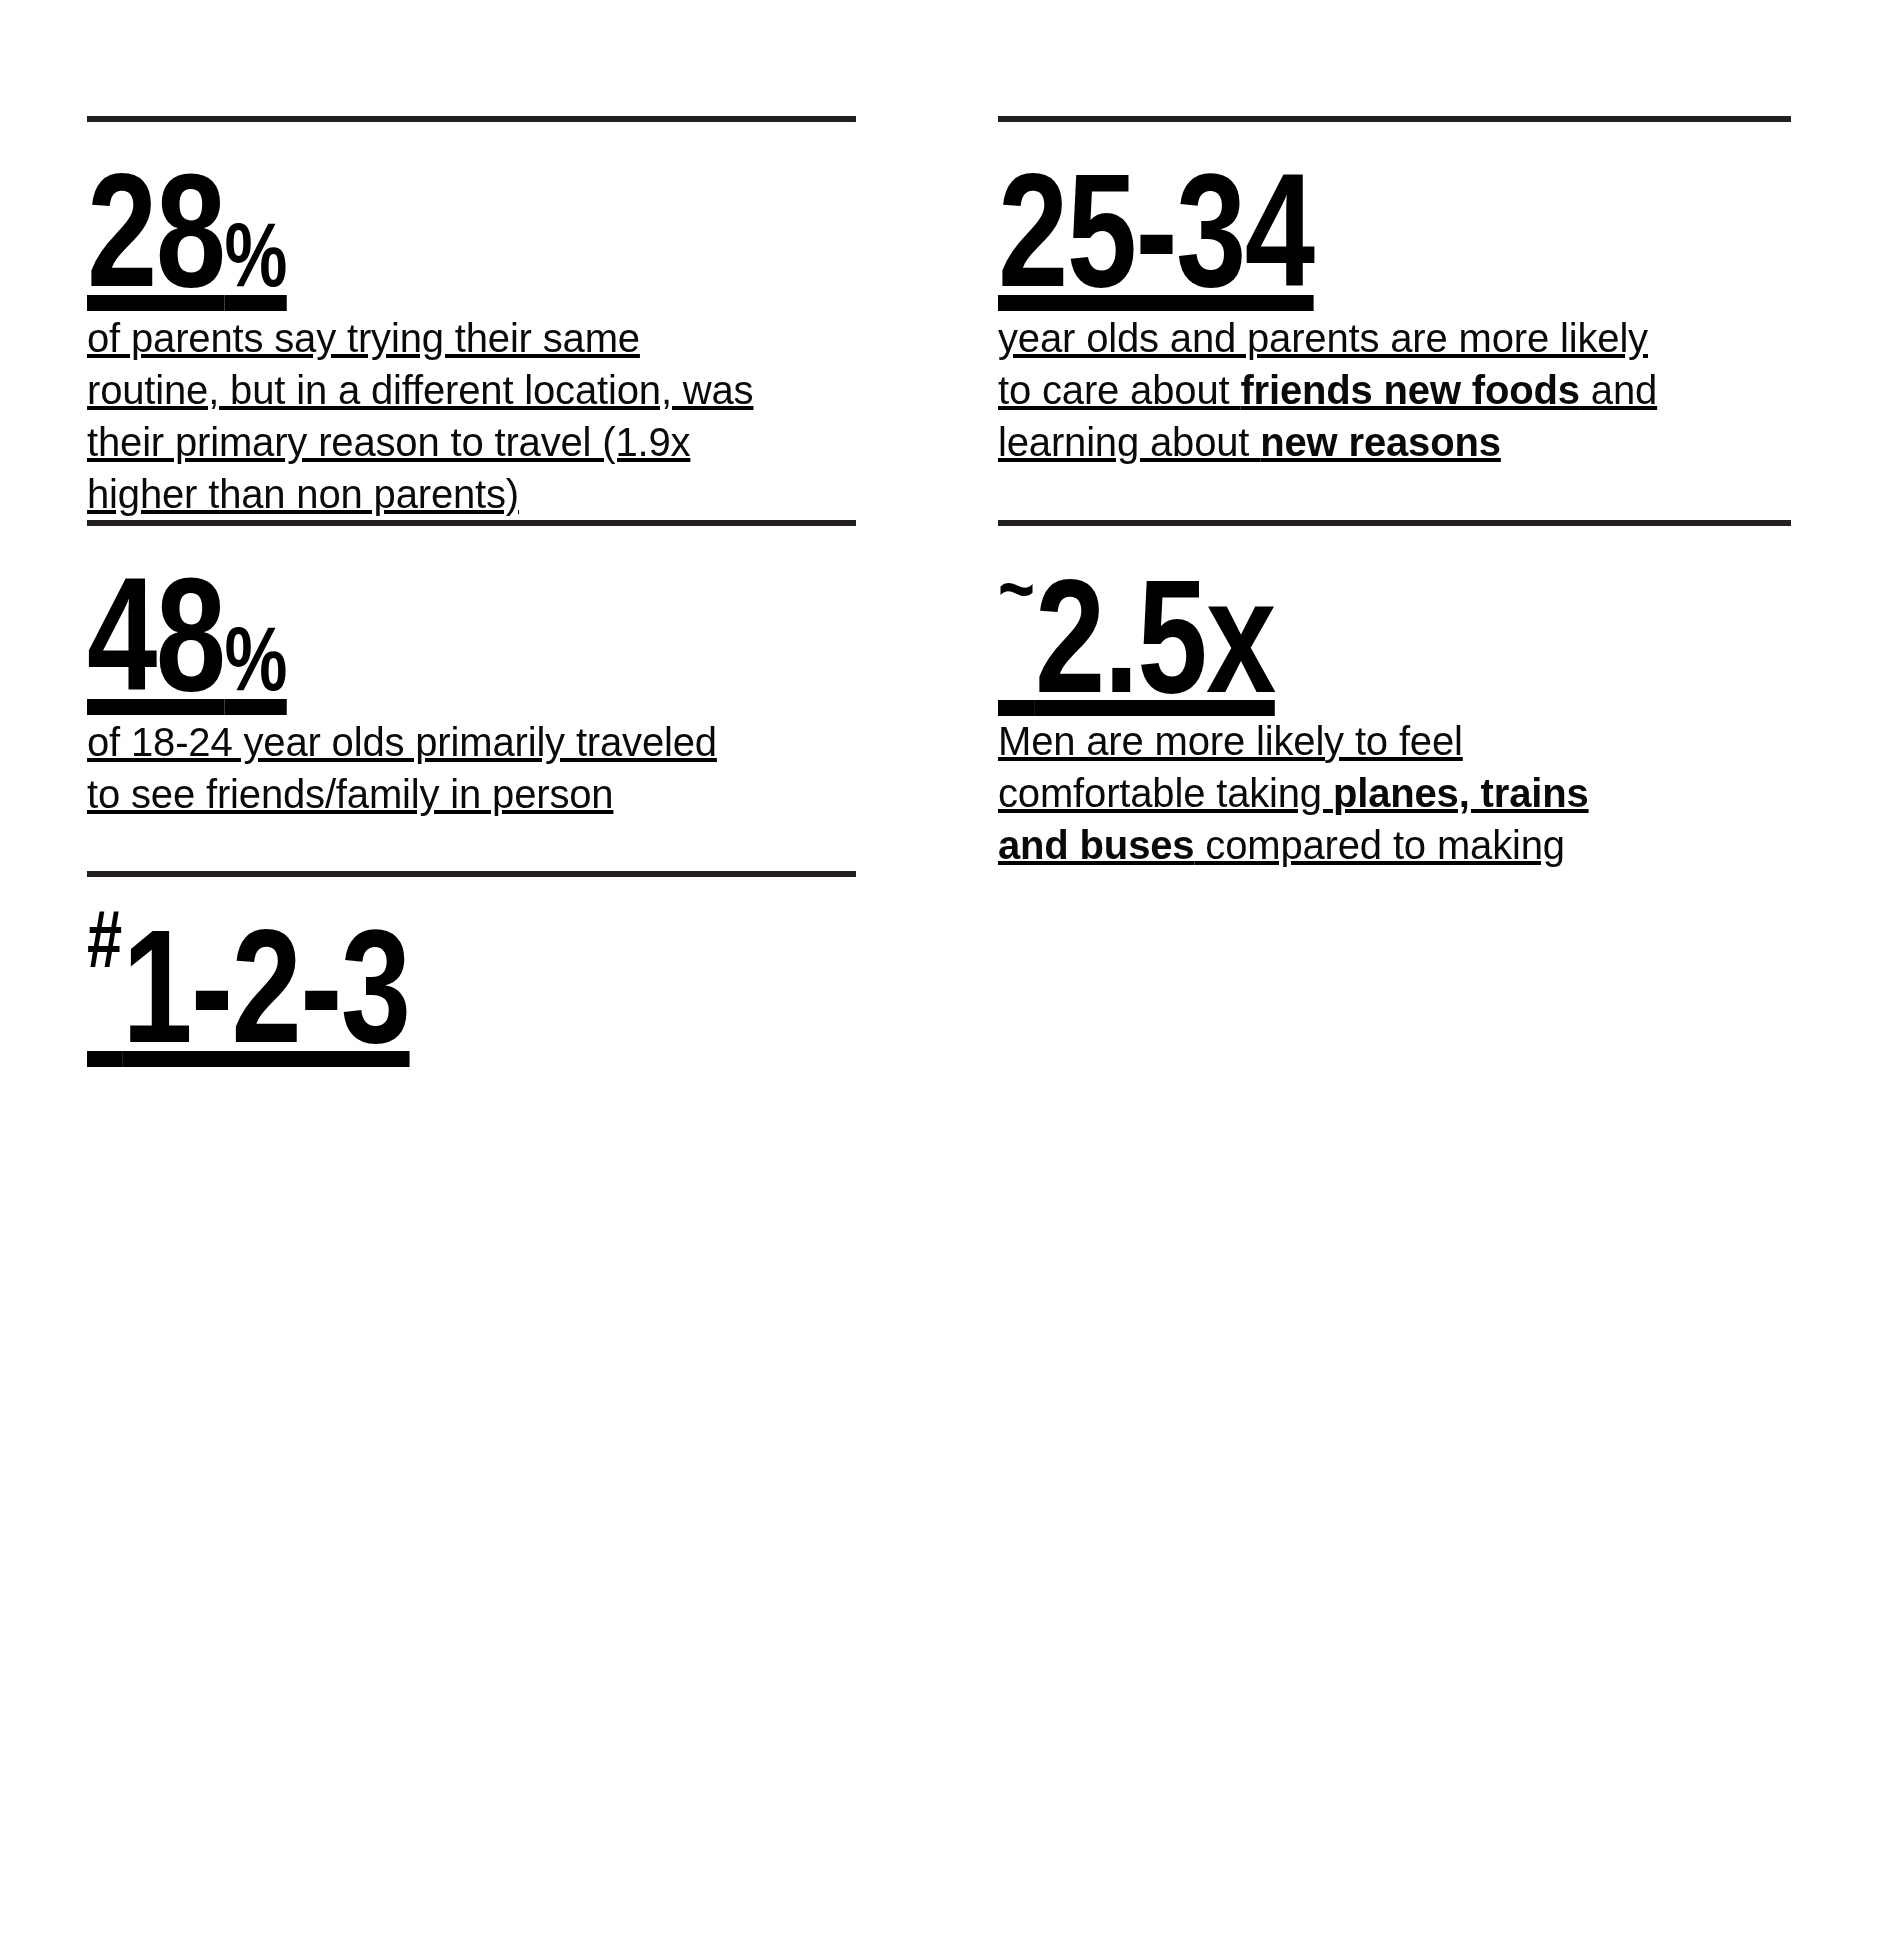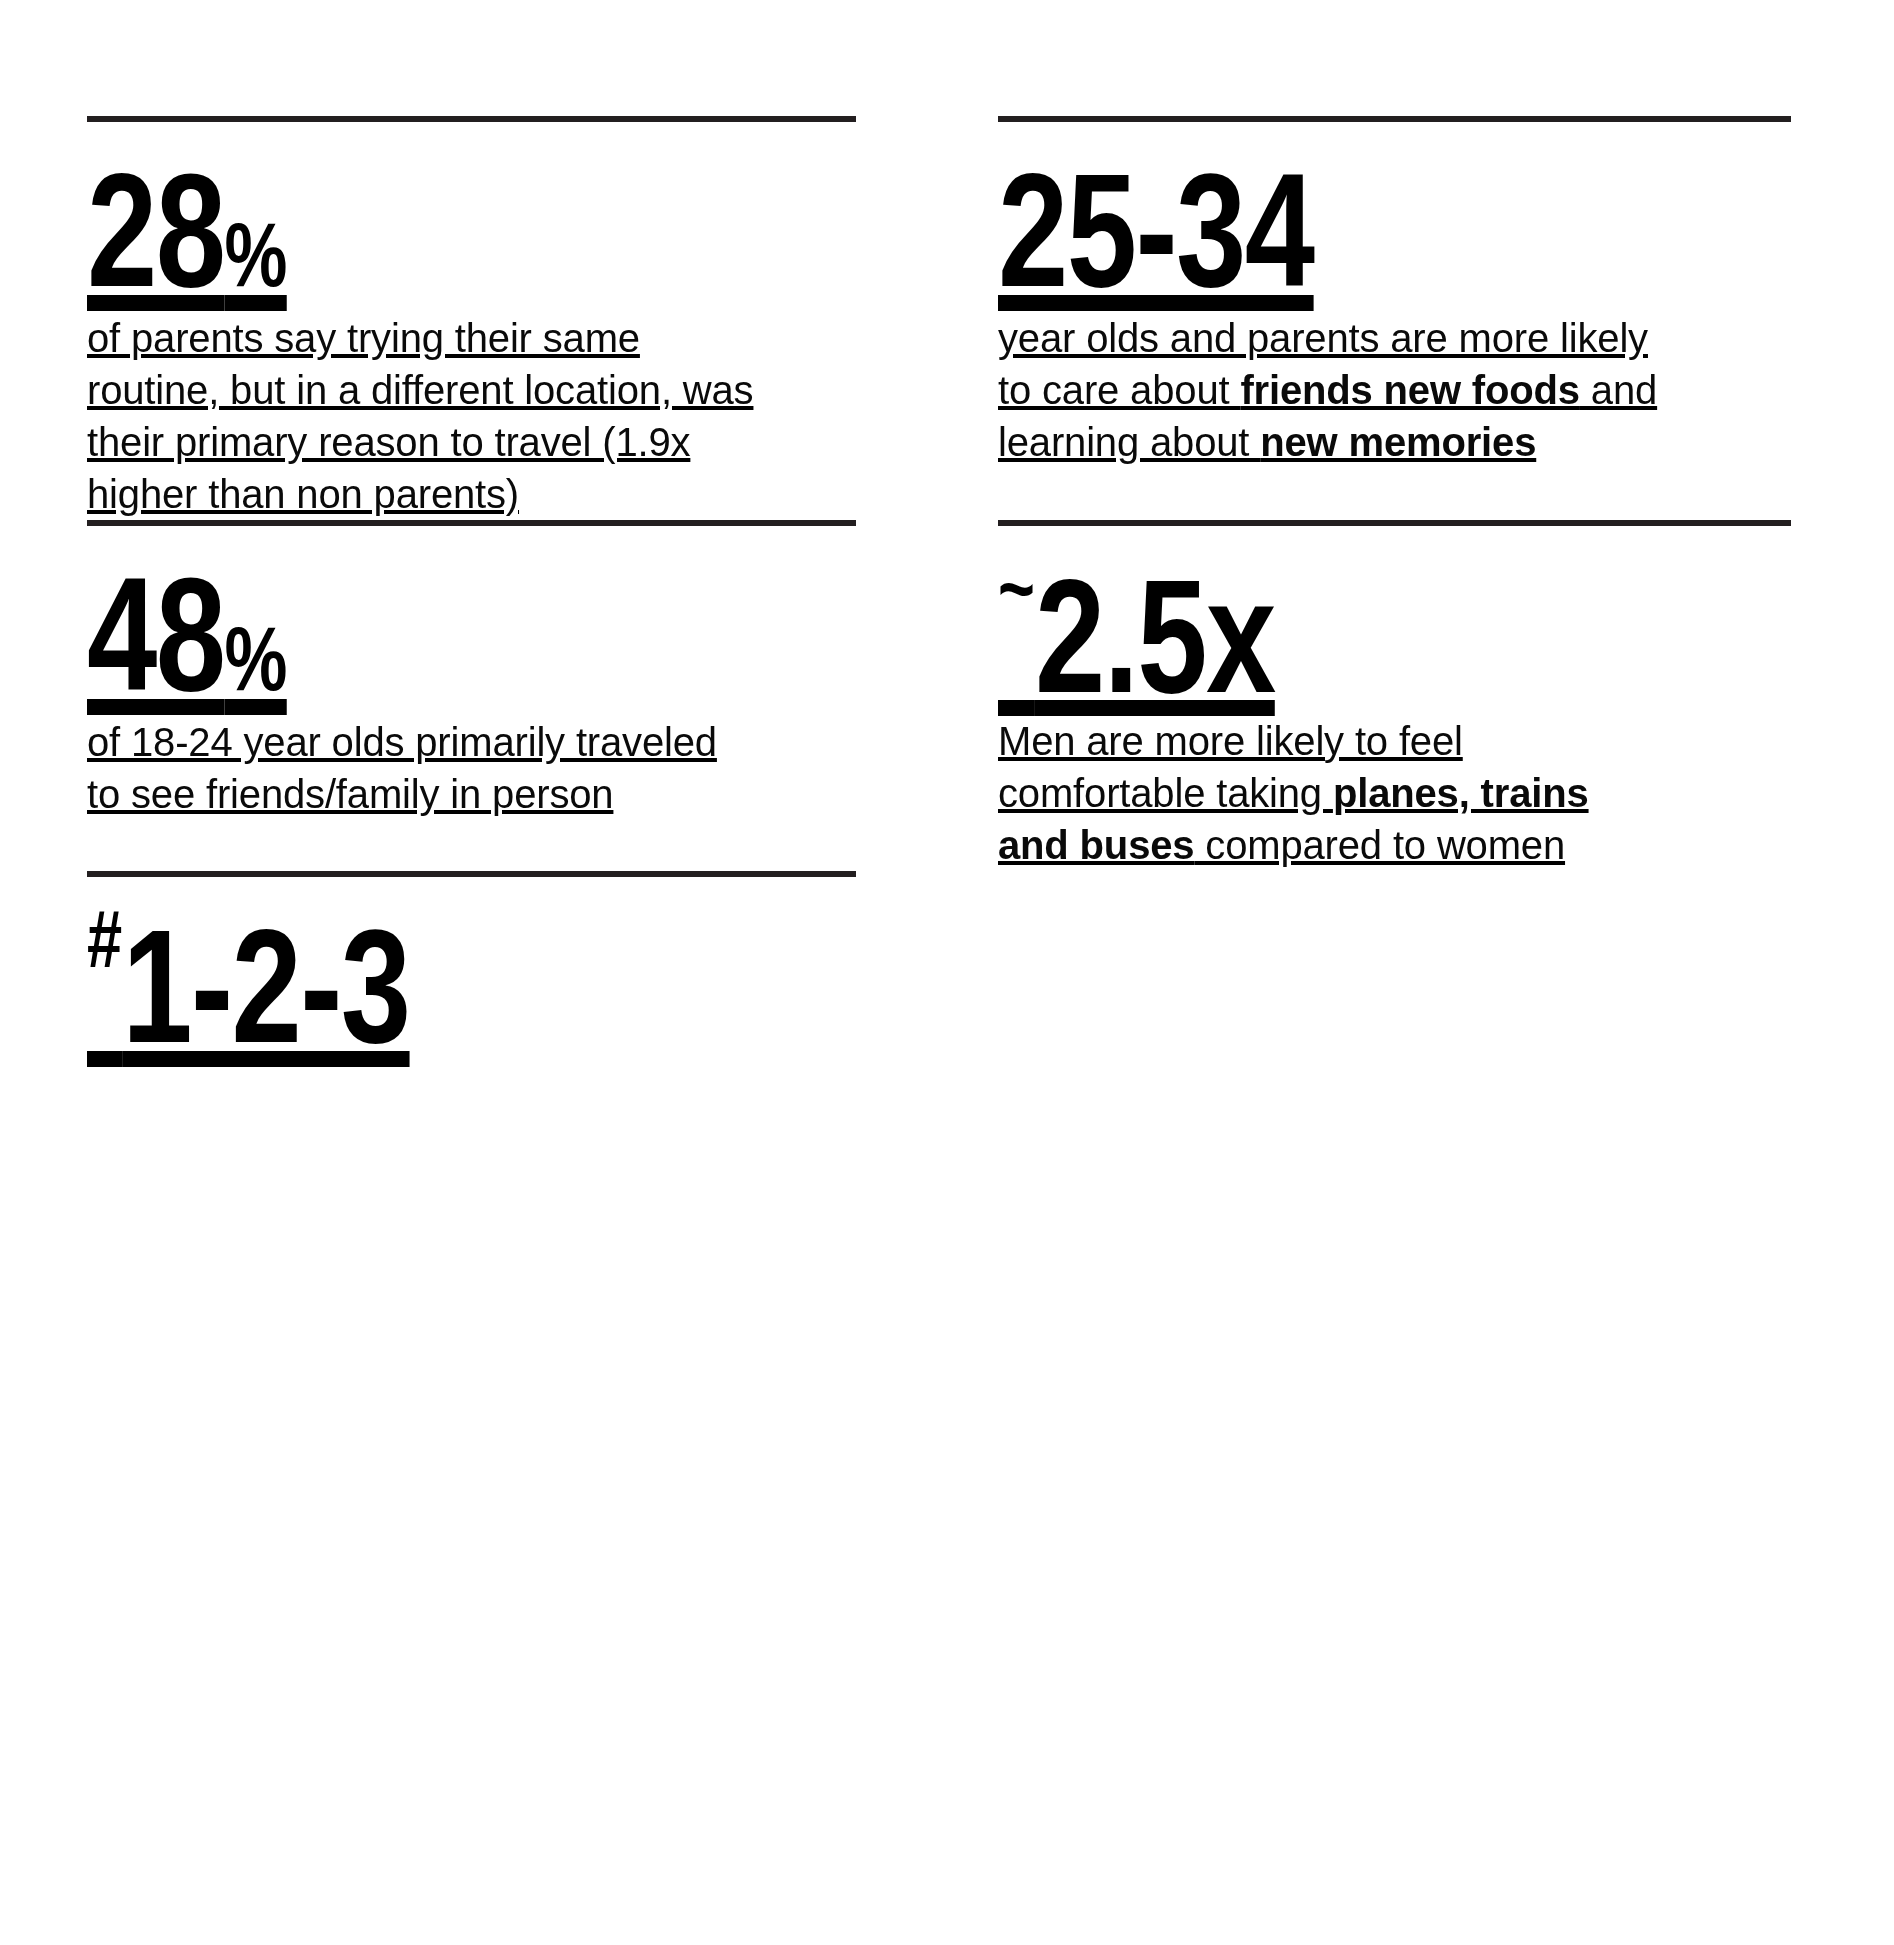--- a/index.html
+++ b/index.html
@@ -113,33 +113,33 @@
 
     <div class="stat-card row-1 col-left">
       <div class="stat-rule" style="background: rgb(35, 31, 32);"></div>
       <div class="stat-figure" style="color: rgb(0, 0, 0);"><span>28</span><span class="unit-suffix">%</span></div>
       <p class="stat-body" style="color: rgb(10, 10, 10);"><span>of parents say trying their same routine, but in a different location, was their primary reason to travel (1.9x higher than non parents)</span></p>
     </div>
 
     <div class="stat-card row-1 col-right">
       <div class="stat-rule" style="background: rgb(35, 31, 32);"></div>
       <div class="stat-figure" style="color: rgb(0, 0, 0);"><span>25-34</span></div>
-      <p class="stat-body" style="color: rgb(10, 10, 10);"><span>year olds and parents are more likely to care about </span><b>friends new foods</b><span> and learning about </span><b>new memories</b></p>
+      <p class="stat-body" style="color: rgb(10, 10, 10);"><span>year olds and parents are more likely to care about </span><b>friends new foods</b><span> and learning about </span><b>new reasons</b></p>
     </div>
 
     <div class="stat-card row-2 col-left">
       <div class="stat-rule" style="background: rgb(35, 31, 32);"></div>
       <div class="stat-figure" style="color: rgb(0, 0, 0);"><span>48</span><span class="unit-suffix">%</span></div>
       <p class="stat-body" style="color: rgb(10, 10, 10);"><span>of 18-24 year olds primarily traveled to see friends/family in person</span></p>
     </div>
 
     <div class="stat-card row-2 col-right tight-figure">
       <div class="stat-rule" style="background: rgb(35, 31, 32);"></div>
       <div class="stat-figure" style="color: rgb(0, 0, 0);"><span class="unit-prefix">~</span><span>2.5x</span></div>
-      <p class="stat-body" style="color: rgb(10, 10, 10);"><span>Men are more likely to feel comfortable taking </span><b>planes, trains and buses</b><span> compared to women</span></p>
+      <p class="stat-body" style="color: rgb(10, 10, 10);"><span>Men are more likely to feel comfortable taking </span><b>planes, trains and buses</b><span> compared to making</span></p>
     </div>
 
     <div class="stat-card row-3 col-left tight-figure">
       <div class="stat-rule" style="background: rgb(35, 31, 32);"></div>
       <div class="stat-figure" style="color: rgb(0, 0, 0);"><span class="unit-prefix">#</span><span>1-2-3</span></div>
     </div>
 
   </div>
 </div>
 

